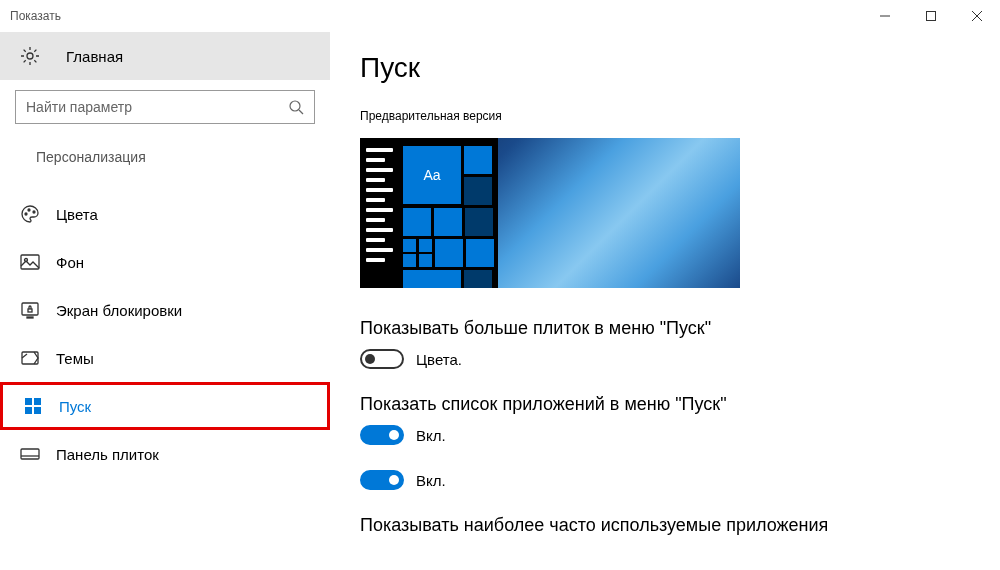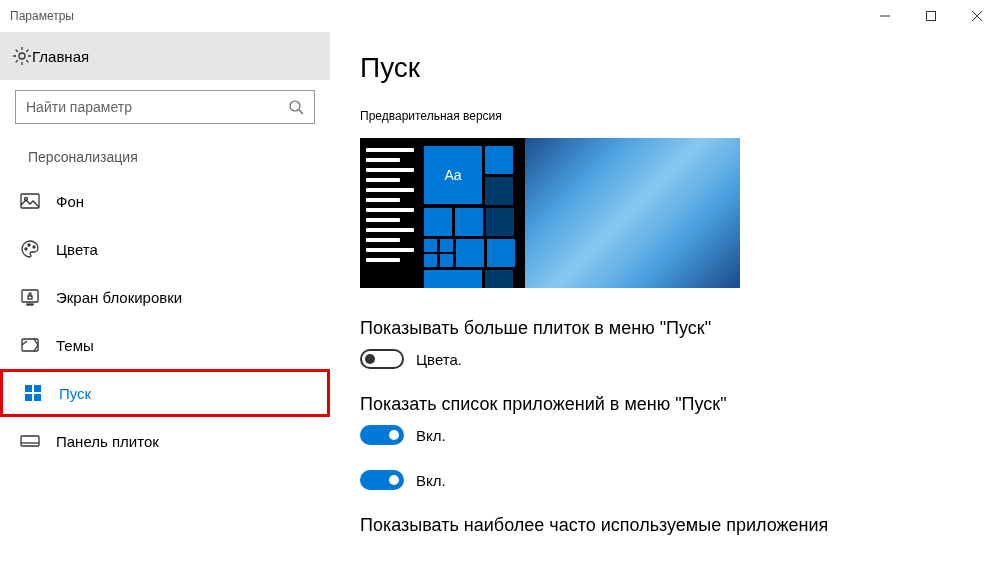--- a/index.html
+++ b/index.html
@@ -7,44 +7,44 @@
     
     .titlebar { height: 32px; display: flex; align-items: center; justify-content: space-between; padding-left: 10px; }
     .titlebar-title { font-size: 12px; color: #555; }
     .titlebar-controls { display: flex; }
     .titlebar-btn { width: 46px; height: 32px; display: flex; align-items: center; justify-content: center; color: #333; }
     .titlebar-btn svg { width: 10px; height: 10px; }
     
     .content { display: flex; height: calc(100% - 32px); }
     
     .sidebar { width: 330px; padding: 0; }
-    .home-row { height: 48px; background: #e6e6e6; display: flex; align-items: center; padding-left: 12px; gap: 0; margin-bottom: 10px; }
+    .home-row { height: 48px; background: #e6e6e6; display: flex; align-items: center; padding-left: 20px; gap: 26px; margin-bottom: 10px; }
     .home-row .gear { width: 20px; height: 20px; }
     .home-label { font-size: 15px; color: #000; }
     
     .search-box { margin: 0 15px 25px 15px; height: 34px; border: 1px solid #999; display: flex; align-items: center; padding: 3px 10px; justify-content: space-between; }
     .search-box input { border: none; outline: none; font-size: 14px; color: #666; flex: 1; background: transparent; }
     .search-box input::placeholder { color: #666; }
     .search-icon { width: 16px; height: 16px; color: #666; }
     
-    .category-label { padding: 0 28px; font-size: 14px; color: #555; margin-bottom: 12px; }
+    .category-label { padding: 0 36px; font-size: 14px; color: #555; margin-bottom: 25px; }
     
     .nav-item { height: 48px; display: flex; align-items: center; padding-left: 20px; gap: 16px; cursor: pointer; position: relative; }
     .nav-item .nav-icon { width: 20px; height: 20px; display: flex; align-items: center; justify-content: center; color: #333; }
     .nav-item .nav-label { font-size: 15px; color: #000; }
     .nav-item.active .nav-icon { color: #0078d7; }
     .nav-item.active .nav-label { color: #0078d7; }
     .nav-item.highlighted { border: 3px solid #e30000; }
     
     .main { flex: 1; padding: 20px 30px; overflow-y: auto; }
     .main h1 { font-size: 28px; font-weight: 300; color: #000; margin-bottom: 25px; }
     .main h2 { font-size: 12px; font-weight: 400; color: #000; margin-bottom: 15px; }
     
     .preview-img { width: 380px; height: 150px; margin-bottom: 30px; position: relative; overflow: hidden; background: linear-gradient(135deg, #0a1a3a 0%, #1a4a8a 30%, #4aa0e0 50%, #88c8f0 65%, #4aa0e0 80%, #1a4a8a 100%); }
-    .preview-start { position: absolute; left: 0; top: 0; bottom: 0; width: 165px; background: #000; display: flex; }
+    .preview-start { position: absolute; left: 0; top: 0; bottom: 0; width: 138px; background: #000; display: flex; }
     .preview-list { width: 60px; padding: 10px 6px; }
     .preview-list-line { height: 4px; background: #fff; margin-bottom: 6px; border-radius: 1px; }
     .preview-list-line.short { width: 70%; }
     .preview-tiles { flex: 1; padding: 8px 4px; display: flex; flex-direction: column; gap: 3px; }
     .tile-row { display: flex; gap: 3px; }
     .tile { background: #0078d7; }
     .tile.big { width: 58px; height: 58px; display: flex; align-items: center; justify-content: center; color: #fff; font-size: 14px; }
     .tile.med { width: 28px; height: 28px; }
     .tile.sm { width: 13px; height: 13px; }
     .tile.wide { width: 58px; height: 18px; }
@@ -57,21 +57,21 @@
     .toggle.off { border: 2px solid #333; background: #fff; }
     .toggle.off .knob { width: 10px; height: 10px; border-radius: 50%; background: #333; position: absolute; left: 3px; top: 3px; }
     .toggle.on { background: #0078d7; border: 2px solid #0078d7; }
     .toggle.on .knob { width: 10px; height: 10px; border-radius: 50%; background: #fff; position: absolute; right: 3px; top: 3px; }
     .toggle-state { font-size: 15px; color: #000; }
   </style>
 </head>
 <body>
 
 <div class="titlebar">
-  <span class="titlebar-title">Параметры</span>
+  <span class="titlebar-title">Показать</span>
   <div class="titlebar-controls">
     <div class="titlebar-btn">
       <svg viewBox="0 0 10 10">
           <line x1="0" y1="5" x2="10" y2="5" stroke="currentColor" stroke-width="1"></line>
         </svg>
     </div>
     <div class="titlebar-btn">
       <svg viewBox="0 0 10 10">
           <rect x="0.5" y="0.5" width="9" height="9" fill="none" stroke="currentColor" stroke-width="1"></rect>
         </svg>
@@ -105,38 +105,38 @@
             <line x1="11" y1="11" x2="15" y2="15"></line>
         </svg>
       </span>
     </div>
 
     <div class="category-label">Персонализация</div>
 
     <div class="nav-item">
       <span class="nav-icon">
         <svg viewBox="0 0 20 20" fill="none" stroke="currentColor" stroke-width="1.3">
-            <rect x="1" y="3" width="18" height="14" rx="1"></rect>
-            <circle cx="6" cy="8" r="1.5"></circle>
-            <path d="M1 14l5-5 4 4 3-3 6 6"></path>
-          </svg>
-      </span>
-      <span class="nav-label">Фон</span>
-    </div>
-
-    <div class="nav-item">
-      <span class="nav-icon">
-        <svg viewBox="0 0 20 20" fill="none" stroke="currentColor" stroke-width="1.3">
             <path d="M10 2a8 8 0 1 0 0 16c1 0 1-1 1-1.5s-1-1-1-2 1-1.5 2-1.5h2a4 4 0 0 0 4-4c0-4-4-7-8-7z"></path>
             <circle cx="6" cy="10" r="1" fill="currentColor"></circle>
             <circle cx="9" cy="6" r="1" fill="currentColor"></circle>
             <circle cx="14" cy="8" r="1" fill="currentColor"></circle>
           </svg>
       </span>
       <span class="nav-label">Цвета</span>
+    </div>
+
+    <div class="nav-item">
+      <span class="nav-icon">
+        <svg viewBox="0 0 20 20" fill="none" stroke="currentColor" stroke-width="1.3">
+            <rect x="1" y="3" width="18" height="14" rx="1"></rect>
+            <circle cx="6" cy="8" r="1.5"></circle>
+            <path d="M1 14l5-5 4 4 3-3 6 6"></path>
+          </svg>
+      </span>
+      <span class="nav-label">Фон</span>
     </div>
 
     <div class="nav-item">
       <span class="nav-icon">
         <svg viewBox="0 0 20 20" fill="none" stroke="currentColor" stroke-width="1.3">
             <rect x="2" y="3" width="16" height="12" rx="1"></rect>
             <rect x="7" y="17" width="6" height="1"></rect>
             <rect x="8" y="9" width="4" height="3"></rect>
             <path d="M9 9V7a1 1 0 0 1 2 0v2"></path>
           </svg>

